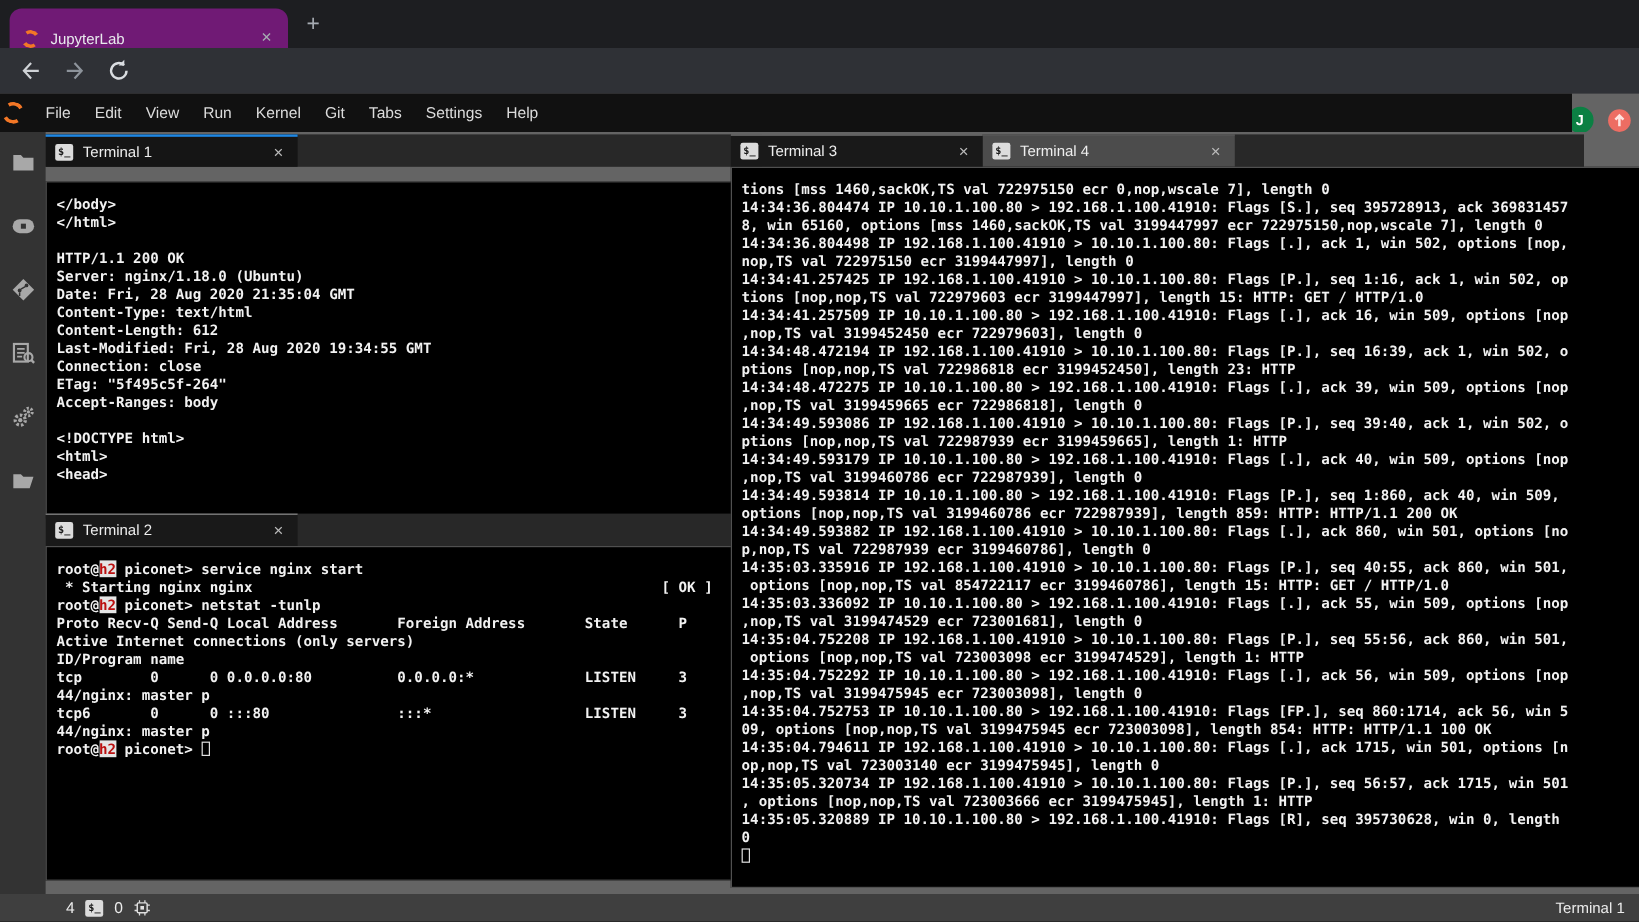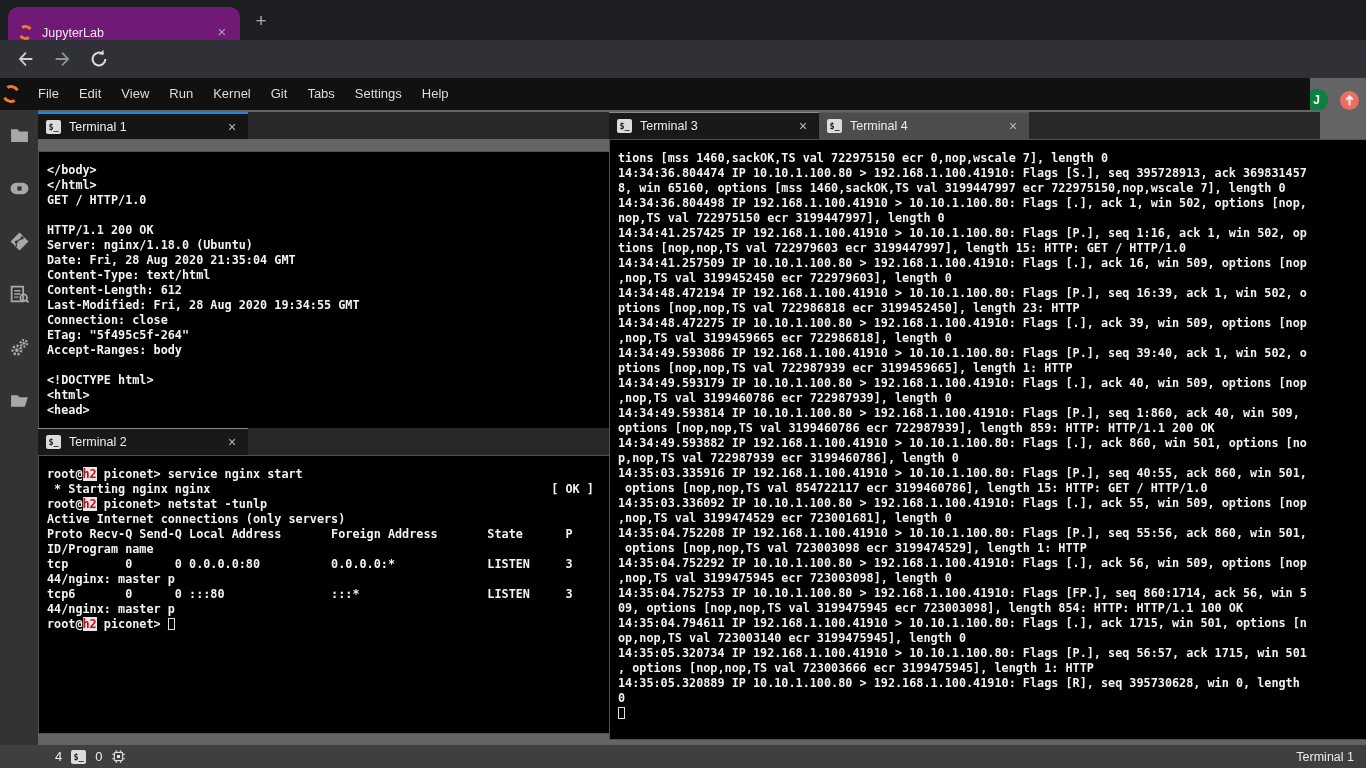--- a/index.html
+++ b/index.html
@@ -243,21 +243,20 @@
     <div class="tabbar" id="tabbar-t1">
       <div class="jtab focused">
         <span class="badge">$_</span>
         <span class="tlabel">Terminal 1</span>
         <span class="tclose">×</span>
       </div>
     </div>
     <div class="termbox" id="term1">
         <div class="t-line">&lt;/body&gt;</div>
         <div class="t-line">&lt;/html&gt;</div>
-        <div class="t-line">GET / HTTP/1.0</div>
         <div class="t-line"> </div>
         <div class="t-line">HTTP/1.1 200 OK</div>
         <div class="t-line">Server: nginx/1.18.0 (Ubuntu)</div>
         <div class="t-line">Date: Fri, 28 Aug 2020 21:35:04 GMT</div>
         <div class="t-line">Content-Type: text/html</div>
         <div class="t-line">Content-Length: 612</div>
         <div class="t-line">Last-Modified: Fri, 28 Aug 2020 19:34:55 GMT</div>
         <div class="t-line">Connection: close</div>
         <div class="t-line">ETag: "5f495c5f-264"</div>
         <div class="t-line">Accept-Ranges: body</div>
@@ -271,22 +270,22 @@
       <div class="jtab current">
         <span class="badge">$_</span>
         <span class="tlabel">Terminal 2</span>
         <span class="tclose">×</span>
       </div>
     </div>
     <div class="termbox" id="term2">
         <div class="t-line"><span>root@</span><span class="s-hl">h2</span><span> piconet&gt; service nginx start</span></div>
         <div class="t-line"> * Starting nginx nginx                                                [ OK ]</div>
         <div class="t-line"><span>root@</span><span class="s-hl">h2</span><span> piconet&gt; netstat -tunlp</span></div>
+        <div class="t-line">Proto Recv-Q Send-Q Local Address       Foreign Address       State      P</div>
         <div class="t-line">Active Internet connections (only servers)</div>
-        <div class="t-line">Proto Recv-Q Send-Q Local Address       Foreign Address       State      P</div>
         <div class="t-line">ID/Program name</div>
         <div class="t-line">tcp        0      0 0.0.0.0:80          0.0.0.0:*             LISTEN     3</div>
         <div class="t-line">44/nginx: master p</div>
         <div class="t-line">tcp6       0      0 :::80               :::*                  LISTEN     3</div>
         <div class="t-line">44/nginx: master p</div>
         <div class="t-line"><span>root@</span><span class="s-hl">h2</span><span> piconet&gt; </span><span class="s-cursor"></span></div>
       </div>
 
     <div class="tabbar" id="tabbar-r">
       <div class="jtab current">

